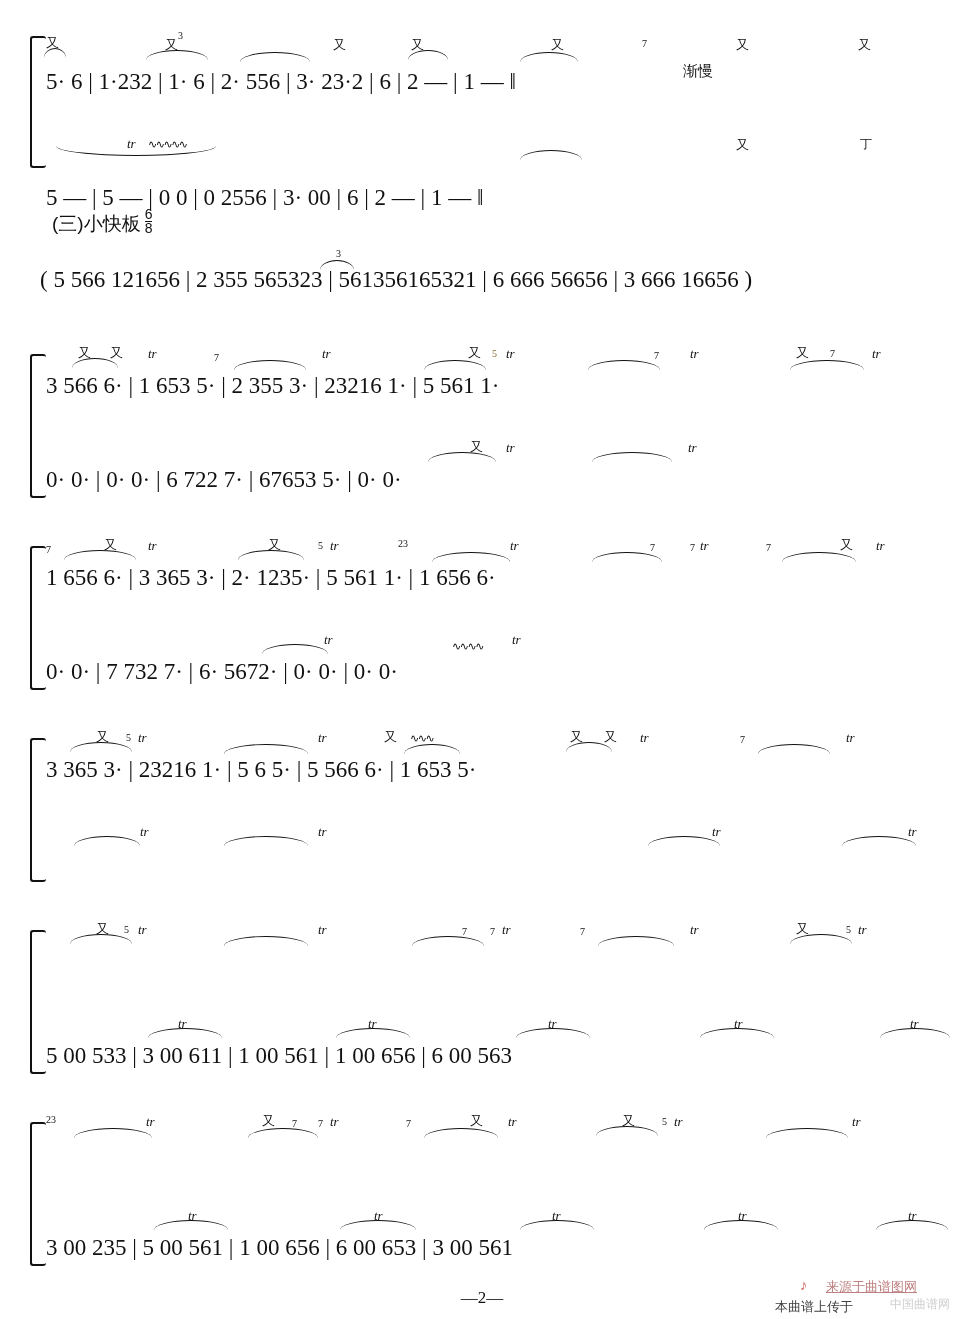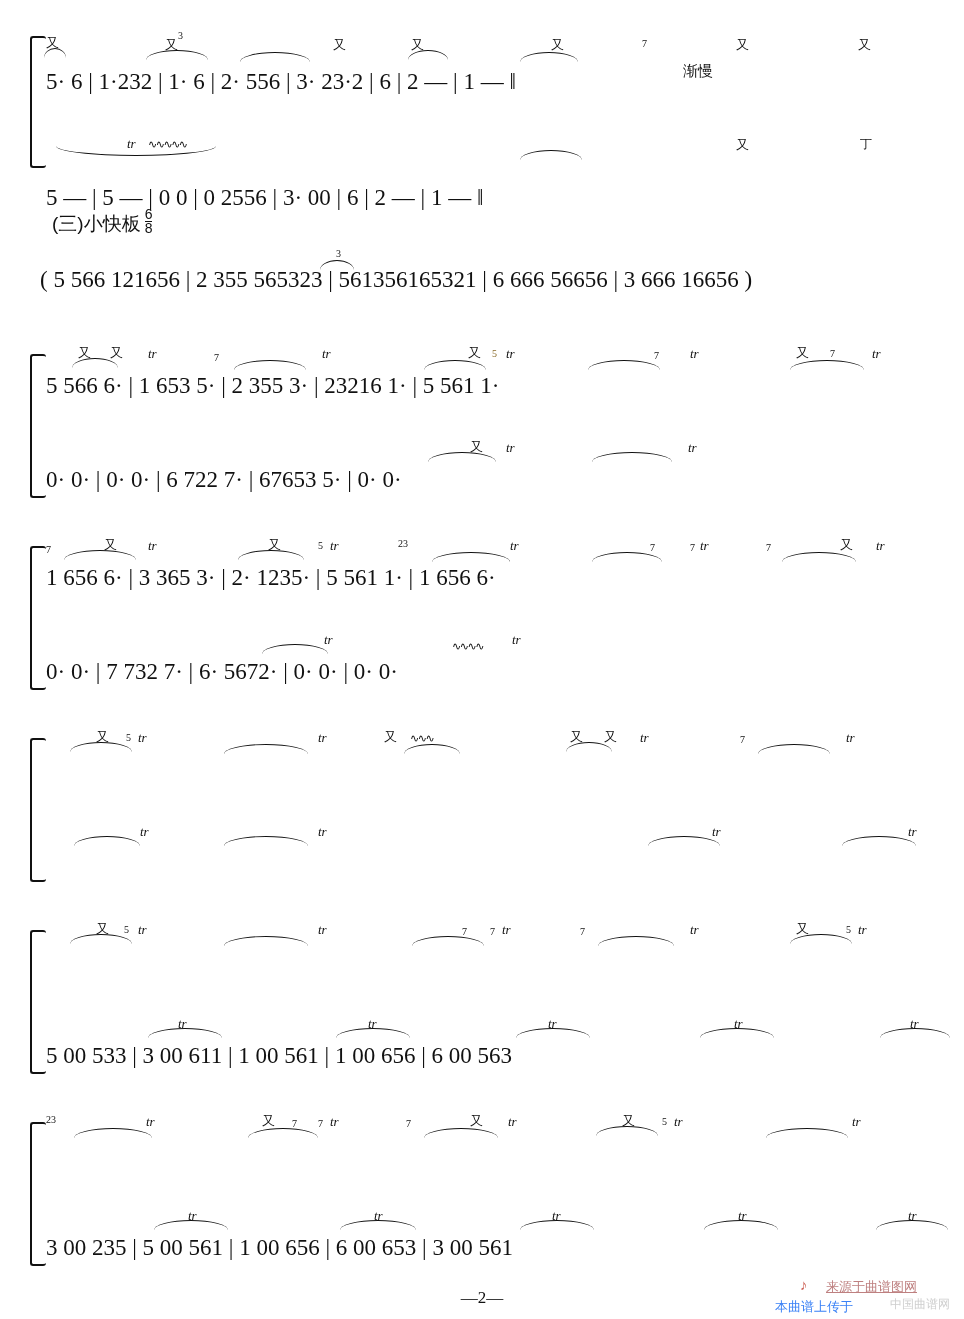--- a/index.html
+++ b/index.html
@@ -109,21 +109,21 @@
   .pagenum {
     position: absolute;
     left: 0; right: 0;
     text-align: center;
     font-size: 17px;
     color: #111;
   }
   .footnote {
     position: absolute;
     font-size: 13px;
-    color: #3b82f6;
+    color: #404040;
     font-family: "Liberation Sans", sans-serif;
     text-align: right;
   }
   .watermark {
     position: absolute;
     font-size: 13px;
     color: #b36a6a;
     font-family: "Liberation Sans", sans-serif;
     opacity: .85;
   }
@@ -220,21 +220,21 @@
     <div class="orn orn-num" style="left:654px; top:10px;">7</div>
     <div class="orn orn-tr" style="left:690px; top:6px;">tr</div>
     <div class="slur" style="left:588px; top:20px; width:72px;"></div>
 
     <div class="orn orn-you" style="left:796px; top:4px;">又</div>
     <div class="orn orn-num" style="left:830px; top:8px;">7</div>
     <div class="orn orn-tr" style="left:872px; top:6px;">tr</div>
     <div class="slur" style="left:790px; top:20px; width:74px;"></div>
 
     <div class="staffline" style="top:32px;">
-      <span class="nums">5 566 6· | 1 653 5· | 2 355 3· | 23216 1· | 5 561 1·</span>
+      <span class="nums">3 566 6· | 1 653 5· | 2 355 3· | 23216 1· | 5 561 1·</span>
     </div>
 
     <div class="orn orn-you" style="left:470px; top:98px;">又</div>
     <div class="orn orn-tr" style="left:506px; top:100px;">tr</div>
     <div class="slur" style="left:428px; top:112px; width:68px;"></div>
     <div class="orn orn-tr" style="left:688px; top:100px;">tr</div>
     <div class="slur" style="left:592px; top:112px; width:80px;"></div>
 
     <div class="staffline" style="top:126px;">
       <span class="nums">0·  0· | 0·  0· | 6 722 7· | 67653 5· | 0·  0·</span>
@@ -299,20 +299,23 @@
 
     <div class="orn orn-you" style="left:570px; top:4px;">又</div>
     <div class="orn orn-you" style="left:604px; top:4px;">又</div>
     <div class="orn orn-tr" style="left:640px; top:6px;">tr</div>
     <div class="slur" style="left:566px; top:18px; width:46px;"></div>
 
     <div class="orn orn-num" style="left:740px; top:10px;">7</div>
     <div class="orn orn-tr" style="left:846px; top:6px;">tr</div>
     <div class="slur" style="left:758px; top:20px; width:72px;"></div>
 
+    <div class="staffline" style="top:32px;">
+      <span class="nums">3 365 3· | 23216 1· | 5 6 5· | 5 566 6· | 1 653 5·</span>
+    </div>
 
     <div class="orn orn-tr" style="left:140px; top:100px;">tr</div>
     <div class="slur" style="left:74px; top:112px; width:66px;"></div>
     <div class="orn orn-tr" style="left:318px; top:100px;">tr</div>
     <div class="slur" style="left:224px; top:112px; width:84px;"></div>
     <div class="orn orn-tr" style="left:712px; top:100px;">tr</div>
     <div class="slur" style="left:648px; top:112px; width:72px;"></div>
     <div class="orn orn-tr" style="left:908px; top:100px;">tr</div>
     <div class="slur" style="left:842px; top:112px; width:74px;"></div>
 

